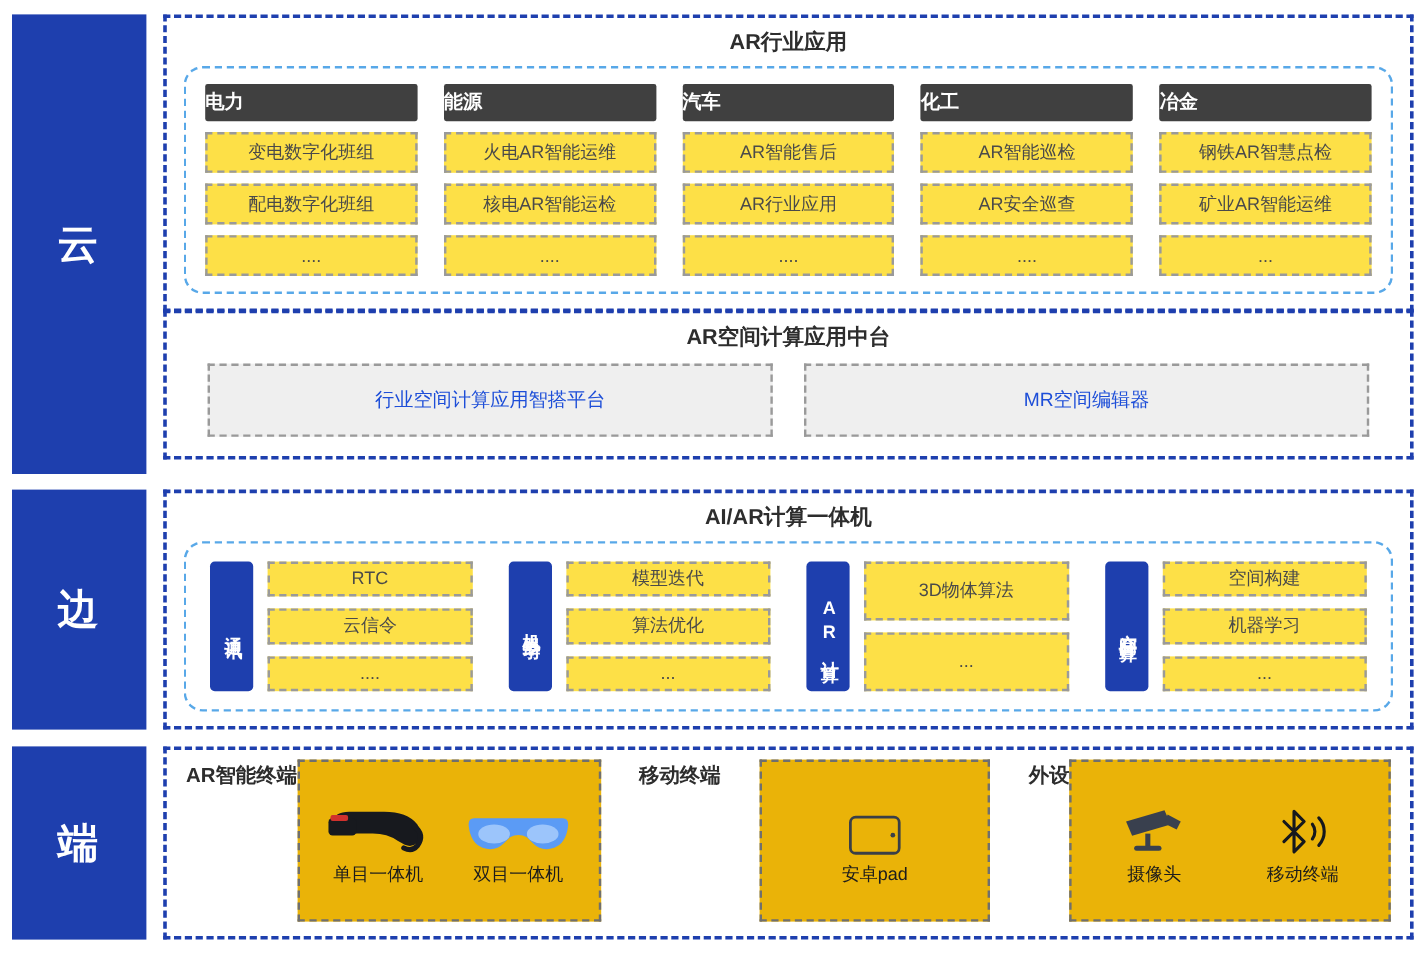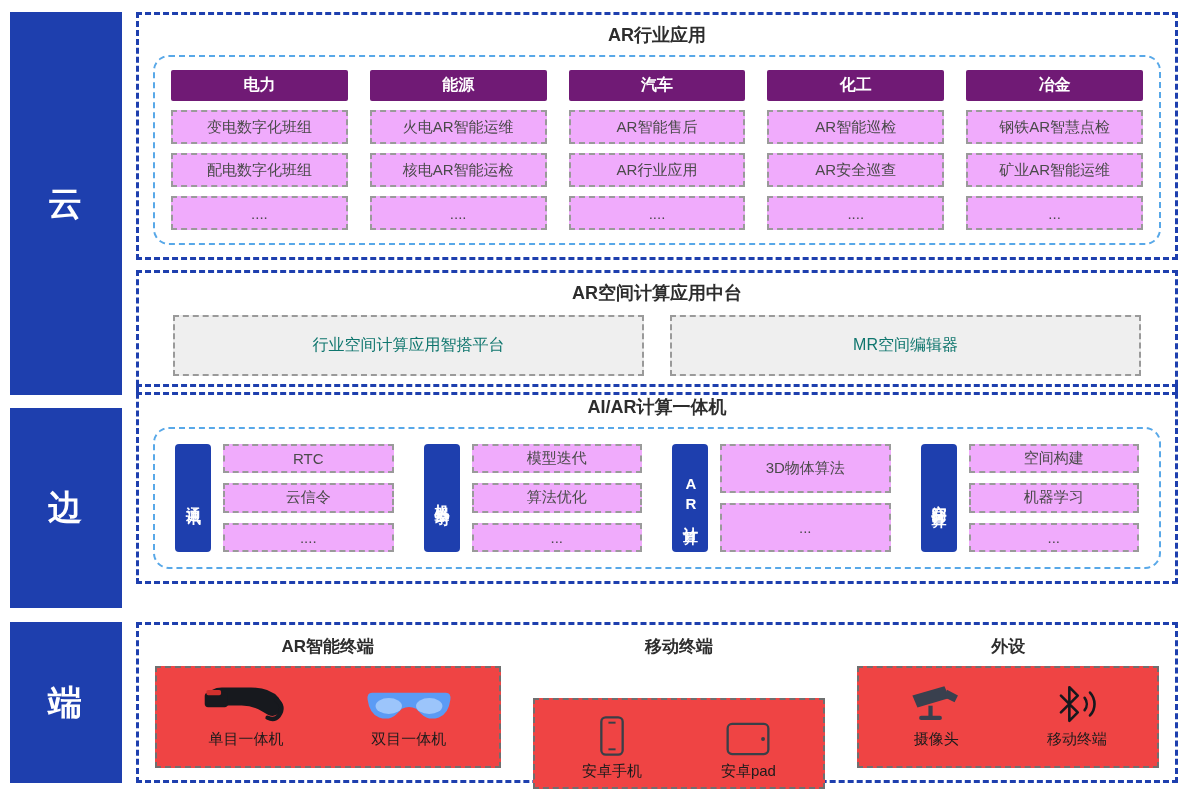--- a/index.html
+++ b/index.html
@@ -34,22 +34,22 @@
   
   .sec {
     position: absolute;
     left: 136px;
     width: 1042px;
     border: 3px dashed #1e3fae;
     display: flex;
     flex-direction: column;
   }
   .sec1 { top: 12px;  height: 248px; }
-  .sec2 { top: 270px; height: 125px; }
-  .sec3 { top: 384px; height: 200px; }
+  .sec2 { top: 258px; height: 125px; }
+  .sec3 { top: 408px; height: 200px; }
   .sec4 { top: 622px; height: 161px; flex-direction: row; padding: 8px 16px 12px; gap: 32px; }
 
   .sec-title {
     text-align: center;
     font-size: 18px;
     font-weight: 600;
     color: #2d2d2d;
     padding: 8px 0 2px;
   }
 
@@ -60,31 +60,31 @@
     border: 2px dashed #58a8e8;
     border-radius: 16px;
     padding: 13px 16px;
     display: flex;
     gap: 22px;
   }
 
   
   .ind-col { flex: 1; display: flex; flex-direction: column; gap: 9px; }
   .col-header {
-    background: #701a75;
+    background: #404040;
     color: #fff;
-    text-align: center;
+    text-align: left;
     font-size: 16px;
     font-weight: 600;
     padding: 5px 0;
     border-radius: 2px;
   }
   .dashed-item {
     border: 2px dashed #9a9a9a;
-    background: #f0abfc;
+    background: #fde047;
     color: #4a4a4a;
     text-align: center;
     font-size: 15px;
     padding: 0 0;
     flex: 1;
     display: flex;
     align-items: center;
     justify-content: center;
   }
 
@@ -92,21 +92,21 @@
   .platform-row {
     flex: 1;
     display: flex;
     gap: 26px;
     margin: 8px 34px 16px;
   }
   .platform-box {
     flex: 1;
     border: 2px dashed #9a9a9a;
     background: #efefef;
-    color: #0f766e;
+    color: #1d4ed8;
     font-size: 16px;
     display: flex;
     align-items: center;
     justify-content: center;
   }
 
   
   .edge-wrap { gap: 30px; padding: 15px 20px; }
   .edge-group { flex: 1; display: flex; gap: 12px; }
   .v-label {
@@ -120,36 +120,37 @@
     writing-mode: vertical-lr;
     text-orientation: upright;
     font-size: 15px;
     font-weight: 600;
     letter-spacing: 3px;
     padding: 6px 0;
   }
   .edge-items { flex: 1; display: flex; flex-direction: column; gap: 10px; }
 
   
-  .term-group { display: flex; flex-direction: column; }
+  .term-group { display: flex; flex-direction: row; }
   .term-group.g1 { flex: 1.18; }
   .term-group.g2 { flex: 1; gap: 32px; }
   .term-group.g3 { flex: 1.03; }
   .term-title {
     text-align: center;
     font-size: 17px;
     font-weight: 600;
     color: #2d2d2d;
     padding: 2px 0 8px;
   }
   .term-box {
     flex: 1;
     border: 2px dashed #6f6f6f;
-    background: #ef4444;
-    display: flex;
+    background: #eab308;
+    display: flex;
+    align-items: center;
     justify-content: space-around;
     padding: 6px 8px;
   }
   .device { display: flex; flex-direction: column; align-items: center; gap: 4px; }
   .device .icon-slot { height: 52px; display: flex; align-items: flex-end; justify-content: center; }
   .device-label { font-size: 15px; color: #1c1c1c; }
 </style>
 </head>
 <body>
 
@@ -284,30 +285,20 @@
           <span class="device-label">双目一体机</span>
         </div>
       </div>
     </div>
 
     <div class="term-group g2">
       <div class="term-title">移动终端</div>
       <div class="term-box">
         <div class="device">
           <span class="icon-slot">
-            <svg width="32" height="44" viewBox="0 0 36 48" aria-hidden="true">
-              <rect x="6" y="3" width="24" height="42" rx="5" fill="none" stroke="#3a3f47" stroke-width="2.6"></rect>
-              <line x1="14" y1="9" x2="22" y2="9" stroke="#3a3f47" stroke-width="2.2"></line>
-              <line x1="14" y1="39" x2="22" y2="39" stroke="#3a3f47" stroke-width="2.2"></line>
-            </svg>
-          </span>
-          <span class="device-label">安卓手机</span>
-        </div>
-        <div class="device">
-          <span class="icon-slot">
             <svg width="46" height="38" viewBox="0 0 52 42" aria-hidden="true">
               <rect x="3" y="4" width="46" height="34" rx="5" fill="none" stroke="#3a3f47" stroke-width="2.6"></rect>
               <circle cx="43" cy="21" r="2.2" fill="#3a3f47"></circle>
             </svg>
           </span>
           <span class="device-label">安卓pad</span>
         </div>
       </div>
     </div>
 

